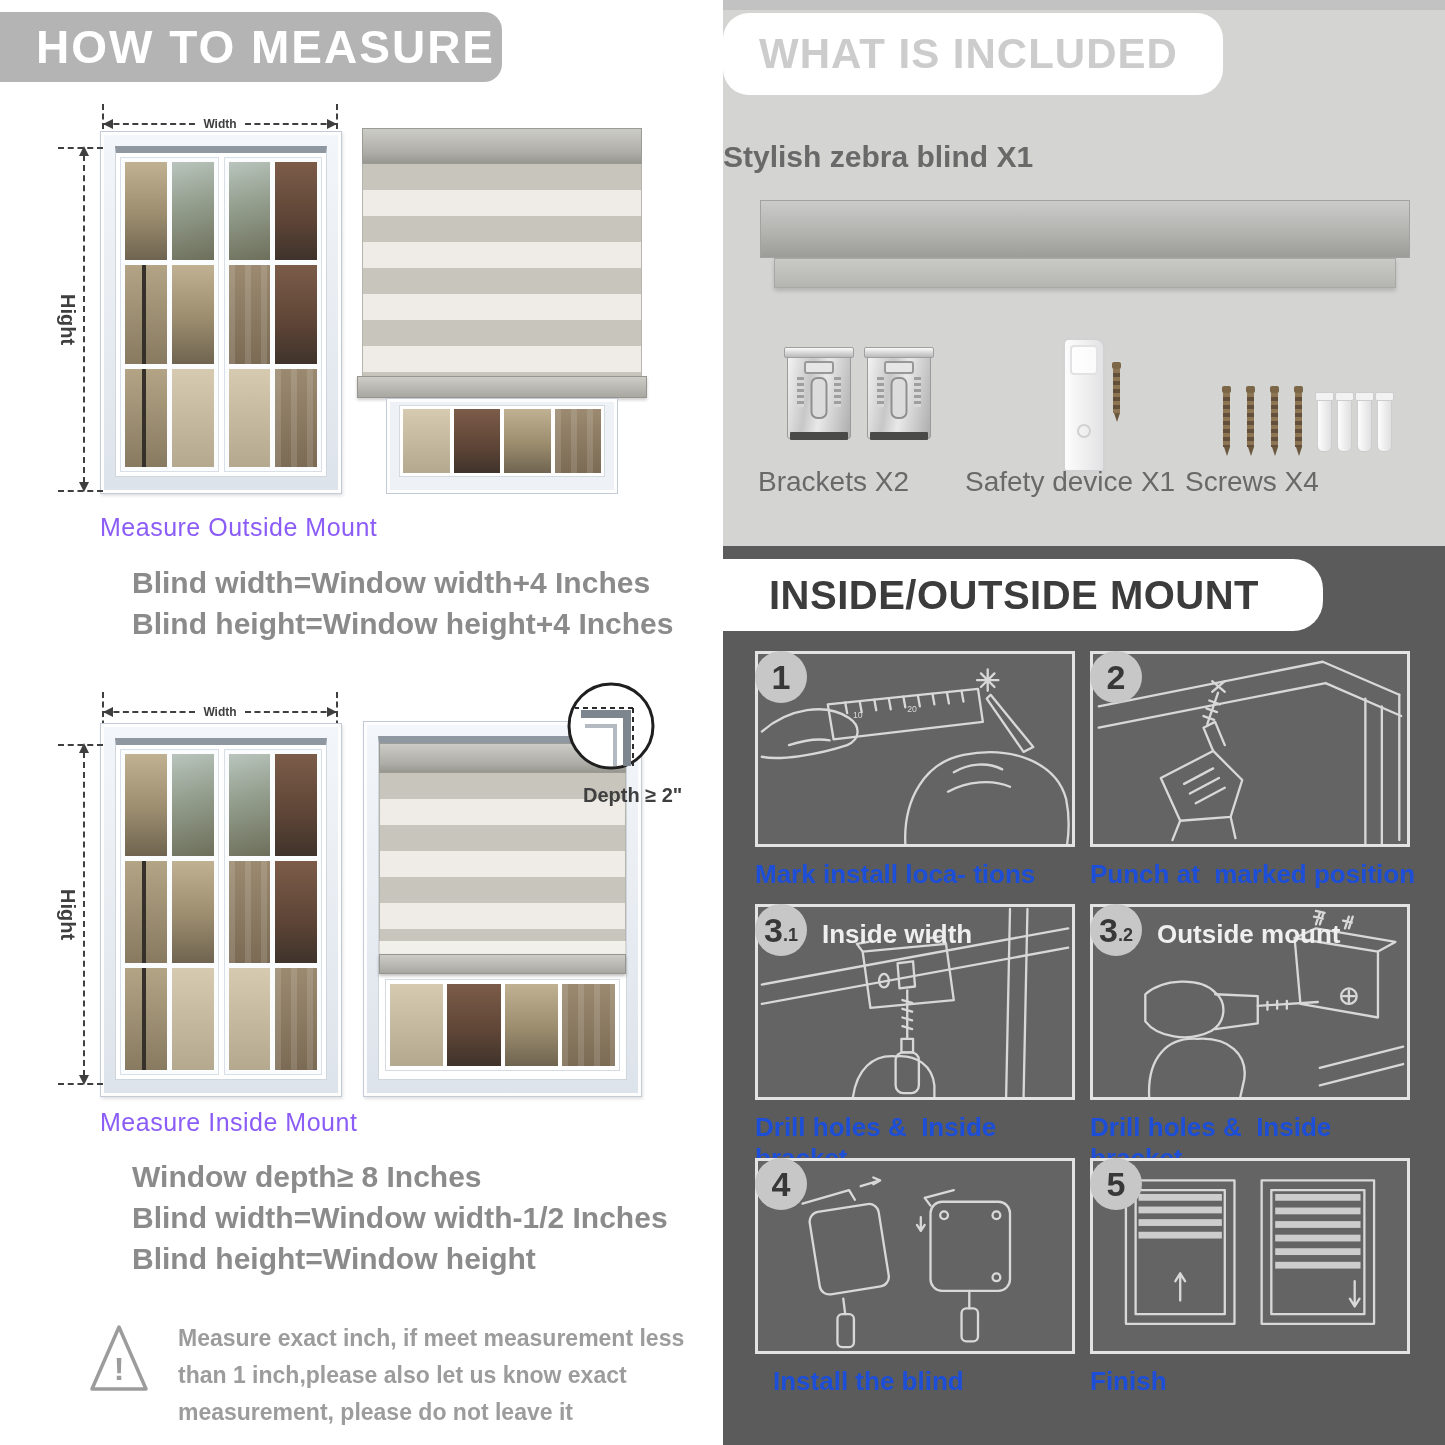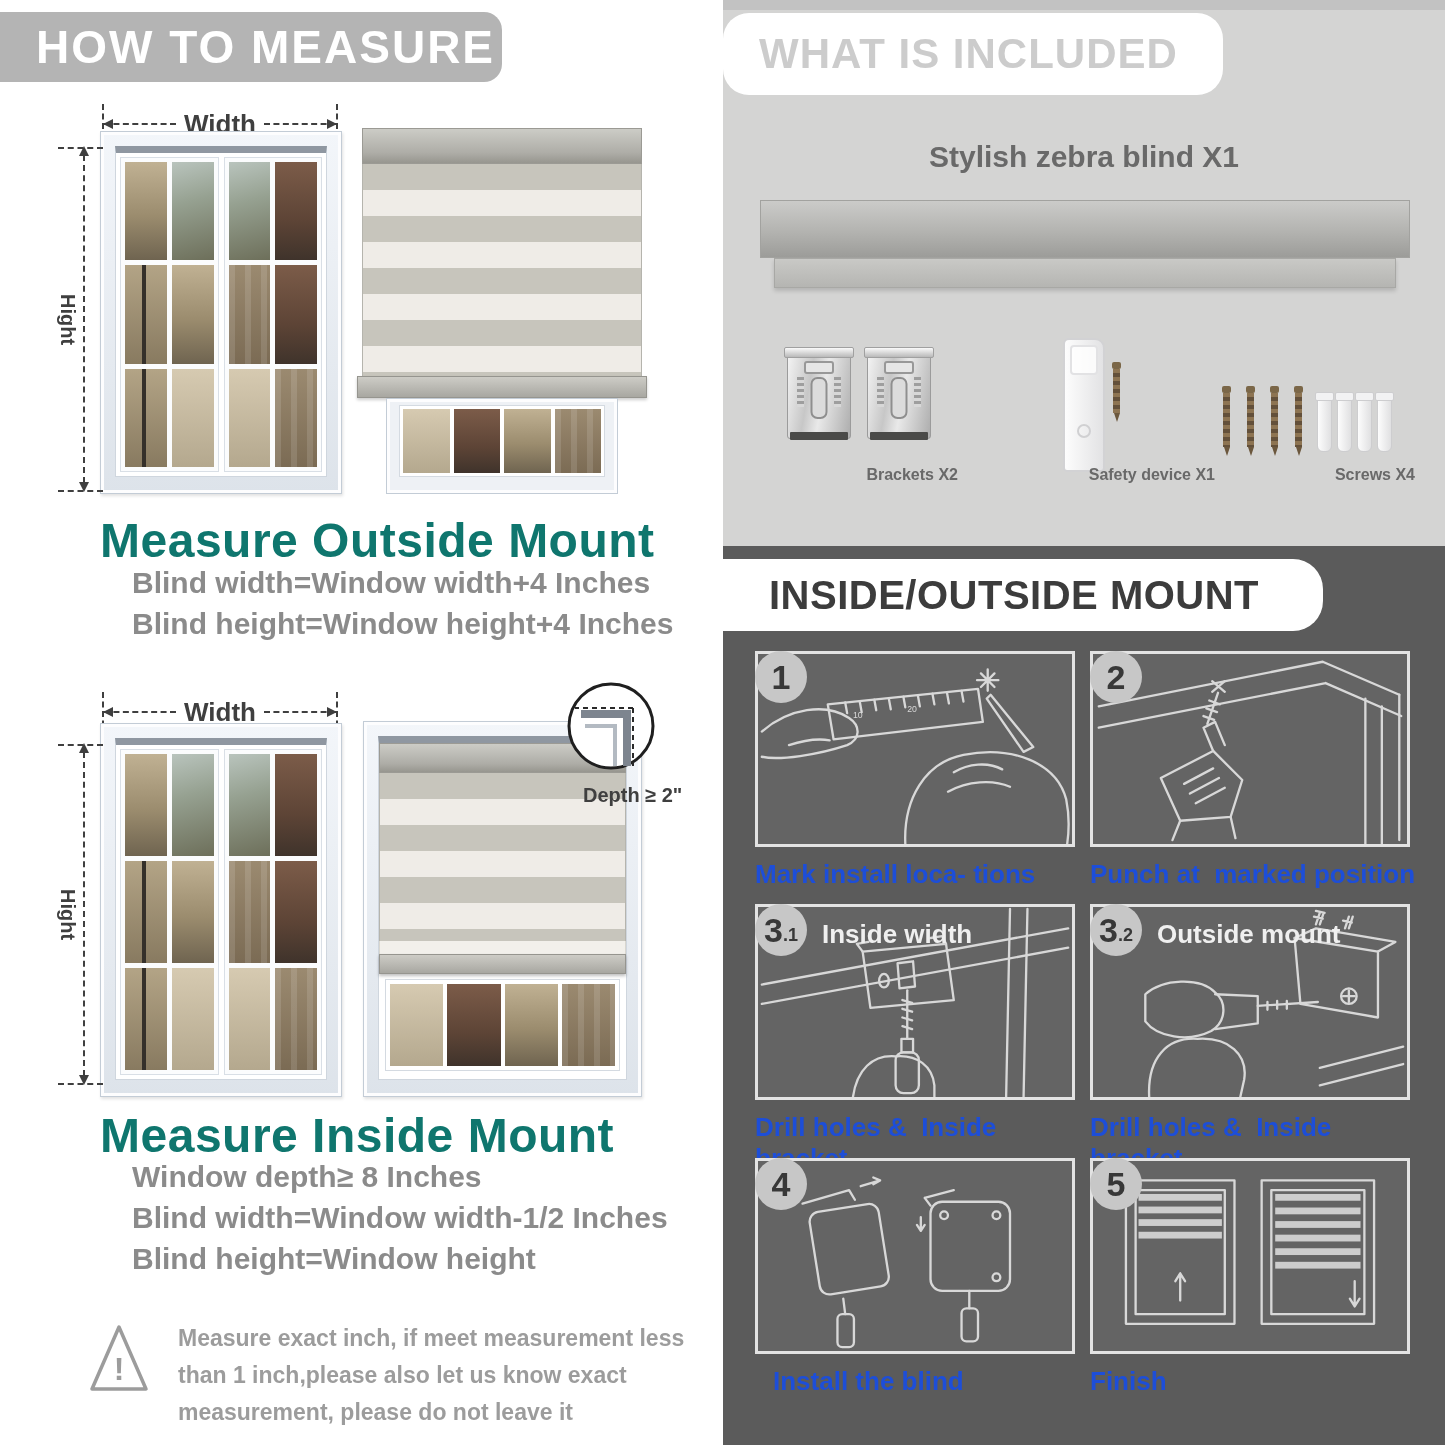--- a/index.html
+++ b/index.html
@@ -5,21 +5,21 @@
   html,body{margin:0;padding:0;}
   body{width:1445px;height:1445px;position:relative;background:#ffffff;
        font-family:"Liberation Sans", sans-serif; overflow:hidden;}
   .abs{position:absolute;}
 
   
   .htm-header{left:0;top:12px;width:502px;height:70px;background:#b4b4b4;
     border-radius:0 18px 18px 0;color:#fff;font-weight:bold;font-size:46px;
     letter-spacing:2px;line-height:70px;padding-left:36px;box-sizing:border-box;}
 
-  .m-title{font-weight:bold;font-size:48px;color:#0f766e;letter-spacing:.5px;}
+  .m-title{font-weight:normal;font-size:25px;color:#8b5cf6;letter-spacing:.5px;}
   .m-line{font-weight:bold;font-size:30px;color:#8b8b8b;margin-left:32px;}
 
   
   .window{position:absolute;background:linear-gradient(180deg,#f3f6fa,#dde3ea);
     border:1px solid #c3ccd6;box-shadow:inset 0 0 0 3px #fdfdfe,1px 2px 3px rgba(0,0,0,.12);}
   .w-glass{position:absolute;left:14px;right:14px;top:14px;bottom:16px;background:#fff;
     border:1px solid #cfd6de;border-top:7px solid #8f97a1;display:flex;gap:5px;padding:4px;box-sizing:border-box;}
   .sash{flex:1;display:grid;grid-template-columns:1fr 1fr;grid-template-rows:1fr 1fr 1fr;
     gap:5px;background:#fbfcfd;padding:4px;border:1px solid #d9dfe6;box-sizing:border-box;}
   .pane{min-width:0;min-height:0;}
@@ -44,21 +44,21 @@
 
   
   .sliver{position:absolute;background:#eef1f5;border:1px solid #c3ccd6;
     box-shadow:inset 0 0 0 3px #fdfdfe;}
   .sliver .panes{position:absolute;left:12px;right:12px;top:6px;bottom:16px;background:#fff;
     display:flex;gap:4px;padding:3px;box-sizing:border-box;border:1px solid #d4dae1;}
   .sliver .panes div{flex:1;}
 
   
   .harrow{position:absolute;display:flex;align-items:center;gap:8px;color:#3f3f3f;
-    font-weight:bold;font-size:26px;}
+    font-weight:bold;font-size:12px;}
   .hd{flex:1;height:0;border-top:2px dashed #3f3f3f;position:relative;}
   .hd-l::before{content:"";position:absolute;left:-1px;top:-6px;
     border-top:5px solid transparent;border-bottom:5px solid transparent;border-right:10px solid #3f3f3f;}
   .hd-r::after{content:"";position:absolute;right:-1px;top:-6px;
     border-top:5px solid transparent;border-bottom:5px solid transparent;border-left:10px solid #3f3f3f;}
   .vtick{position:absolute;width:0;border-left:2px dashed #3f3f3f;}
   .htick{position:absolute;height:0;border-top:2px dashed #3f3f3f;}
   .varrow{position:absolute;width:2px;}
   .varrow .vl{position:absolute;left:0;top:7px;bottom:7px;width:0;border-left:2px dashed #3f3f3f;}
   .varrow::before{content:"";position:absolute;top:-2px;left:-4px;
@@ -72,21 +72,21 @@
   .depth-label{position:absolute;font-weight:bold;font-size:20px;color:#3f3f3f;}
 
   .warn-text{position:absolute;font-size:23px;color:#9c9c9c;line-height:37px;font-weight:bold;}
 
   
   .rt-panel{left:723px;top:0;width:722px;height:546px;background:#d4d4d3;}
   .rt-strip{left:723px;top:0;width:722px;height:10px;background:#c2c2c2;}
   .wi-header{left:723px;top:13px;width:500px;height:82px;background:#ffffff;border-radius:26px;
     color:#cccccc;font-weight:bold;font-size:42px;letter-spacing:1px;line-height:82px;
     padding-left:36px;box-sizing:border-box;}
-  .blind-label{left:723px;top:140px;width:722px;text-align:center;
+  .blind-label{left:723px;top:140px;width:722px;text-align:left;
     font-weight:bold;font-size:30px;color:#696969;}
   .headrail{left:760px;top:200px;width:650px;height:58px;
     background:linear-gradient(180deg,#cbcbc9,#b3b3b0 55%,#9c9c99);
     border:1px solid #a2a29f;box-sizing:border-box;}
   .underrail{left:774px;top:258px;width:622px;height:30px;
     background:linear-gradient(180deg,#c9c9c6,#b5b5b2);border:1px solid #a8a8a5;
     box-sizing:border-box;box-shadow:0 3px 4px rgba(0,0,0,.15);}
 
   .bracket{position:absolute;width:62px;height:85px;border-radius:3px;
     background:linear-gradient(100deg,#f4f4f4,#c7c7c7 35%,#e9e9e9 55%,#adadad);
@@ -113,21 +113,21 @@
   .screw{position:absolute;width:9px;}
   .screw .head{height:7px;background:#7b6748;border-radius:2px;}
   .screw .shaft{margin:0 auto;width:7px;height:54px;
     background:repeating-linear-gradient(180deg,#8d7452 0 4px,#63503a 4px 8px);}
   .screw .tip{width:0;height:0;margin:0 auto;border-left:3.5px solid transparent;
     border-right:3.5px solid transparent;border-top:9px solid #6b573d;}
   .anchor{position:absolute;width:13px;height:58px;border:1px solid #cdcdcf;border-radius:3px 3px 6px 6px;
     background:linear-gradient(90deg,rgba(255,255,255,.95),rgba(226,226,228,.85));}
   .anchor::before{content:"";position:absolute;top:-1px;left:-3px;right:-3px;height:7px;
     background:#f2f2f3;border:1px solid #cdcdcf;border-radius:2px;}
-  .hw-label{position:absolute;top:466px;font-weight:bold;font-size:16px;color:#696969;text-align:right;}
+  .hw-label{position:absolute;top:466px;font-weight:normal;font-size:28px;color:#696969;text-align:left;}
 
   
   .rb-panel{left:723px;top:546px;width:722px;height:899px;background:#5b5b5b;}
   .iom-header{left:723px;top:559px;width:600px;height:72px;background:#ffffff;
     border-radius:0 30px 30px 0;color:#3c3c3c;font-weight:bold;font-size:40px;
     line-height:72px;padding-left:46px;box-sizing:border-box;letter-spacing:.5px;}
   .stepbox{position:absolute;width:320px;height:196px;background:#646464;
     border:3px solid #e3e3e3;box-sizing:border-box;}
   .badge{position:absolute;left:-3px;top:-3px;width:52px;height:52px;border-radius:50%;
     background:#c7c7c7;color:#383838;font-weight:bold;font-size:34px;

